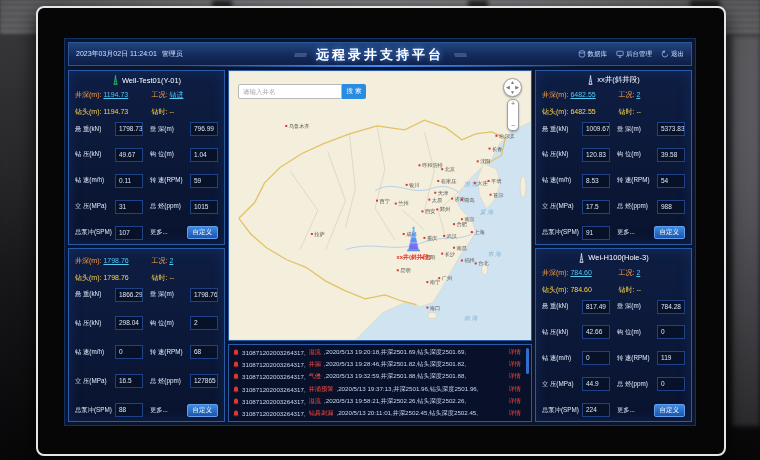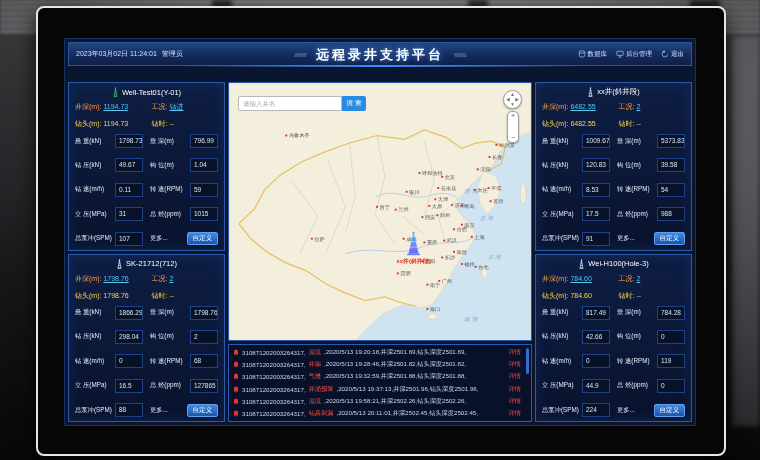--- a/index.html
+++ b/index.html
@@ -33,21 +33,21 @@
   .hd-left{font-size:7px;color:#cfe0ff;margin-left:7px;white-space:nowrap;z-index:1;}
   .hd-left span{margin-right:5px;}
   .hd-center{position:absolute;left:0;right:0;text-align:center;white-space:nowrap;}
   .hd-title{font-size:13px;font-weight:bold;color:#fff;letter-spacing:3px;
     text-shadow:0 0 6px rgba(90,160,255,.9);margin-top:40px;}
   .deco{font-size:6px;color:#51719e;letter-spacing:-1px;margin:0 10px;vertical-align:2px;}
   .hd-right{margin-left:auto;display:flex;gap:9px;margin-right:7px;align-items:center;z-index:1;}
   .hd-btn{display:flex;align-items:center;gap:2px;font-size:6.5px;color:#cfe0ff;cursor:pointer;}
   .hd-btn svg{width:8px;height:8px;}
   
-  .main{flex:1;display:flex;gap:3px;margin-top:16px;min-height:0;}
+  .main{flex:1;display:flex;gap:3px;margin-top:4px;min-height:0;}
   .side{width:157px;flex:none;display:flex;flex-direction:column;gap:3px;}
   .panel{flex:1;border:1px solid #2b5aa6;box-sizing:border-box;
     background:linear-gradient(180deg,rgba(14,30,68,.94),rgba(9,19,46,.94));
     box-shadow:inset 0 0 14px rgba(40,90,190,.22);
     padding:3px 6px 4px;display:flex;flex-direction:column;}
   .p-title{display:flex;justify-content:center;align-items:center;gap:3px;font-size:7.5px;
     color:#fff;height:12px;flex:none;white-space:nowrap;}
   .p-title svg{width:7px;height:10px;}
   .p-head{display:grid;grid-template-columns:1.15fr 1fr;row-gap:7px;margin:4px 0 5px;
     font-size:7px;flex:none;}
@@ -205,27 +205,20 @@
                     <div class="vbox">107</div>
                   </div>
         <div class="cell foot-r">
                     <span class="more">更多...</span>
                     <button class="btn-custom">自定义</button>
                   </div>
       </div>
     </div>
   </div>
             <div class="panel">
-    <div class="p-title">
-      <svg viewBox="0 0 10 14">
-                  <path d="M3,13 L5,1.6 L7,13 Z M2.2,13 H7.8 M3.7,9 H6.3 M4.2,5.5 H5.8" fill="none" stroke="#e8eefc" stroke-width="1"></path>
-                  <circle cx="5" cy="1.3" r="1" fill="#e8eefc"></circle>
-                </svg>
-      <span>SK-21712(712)</span>
-    </div>
     <div class="p-head">
       <div><span class="lab o">井深(m):</span> <span class="val c">1798.76</span></div>
       <div><span class="lab o">工况:</span> <span class="val c">2</span></div>
       <div><span class="lab y">钻头(m):</span> <span class="val y">1798.76</span></div>
       <div><span class="lab y">钻时:</span> <span class="val y">--</span></div>
     </div>
     <div class="p-body">
       <div class="p-row">
       <div class="cell">
                     <span class="flab">悬 重(kN)</span>

